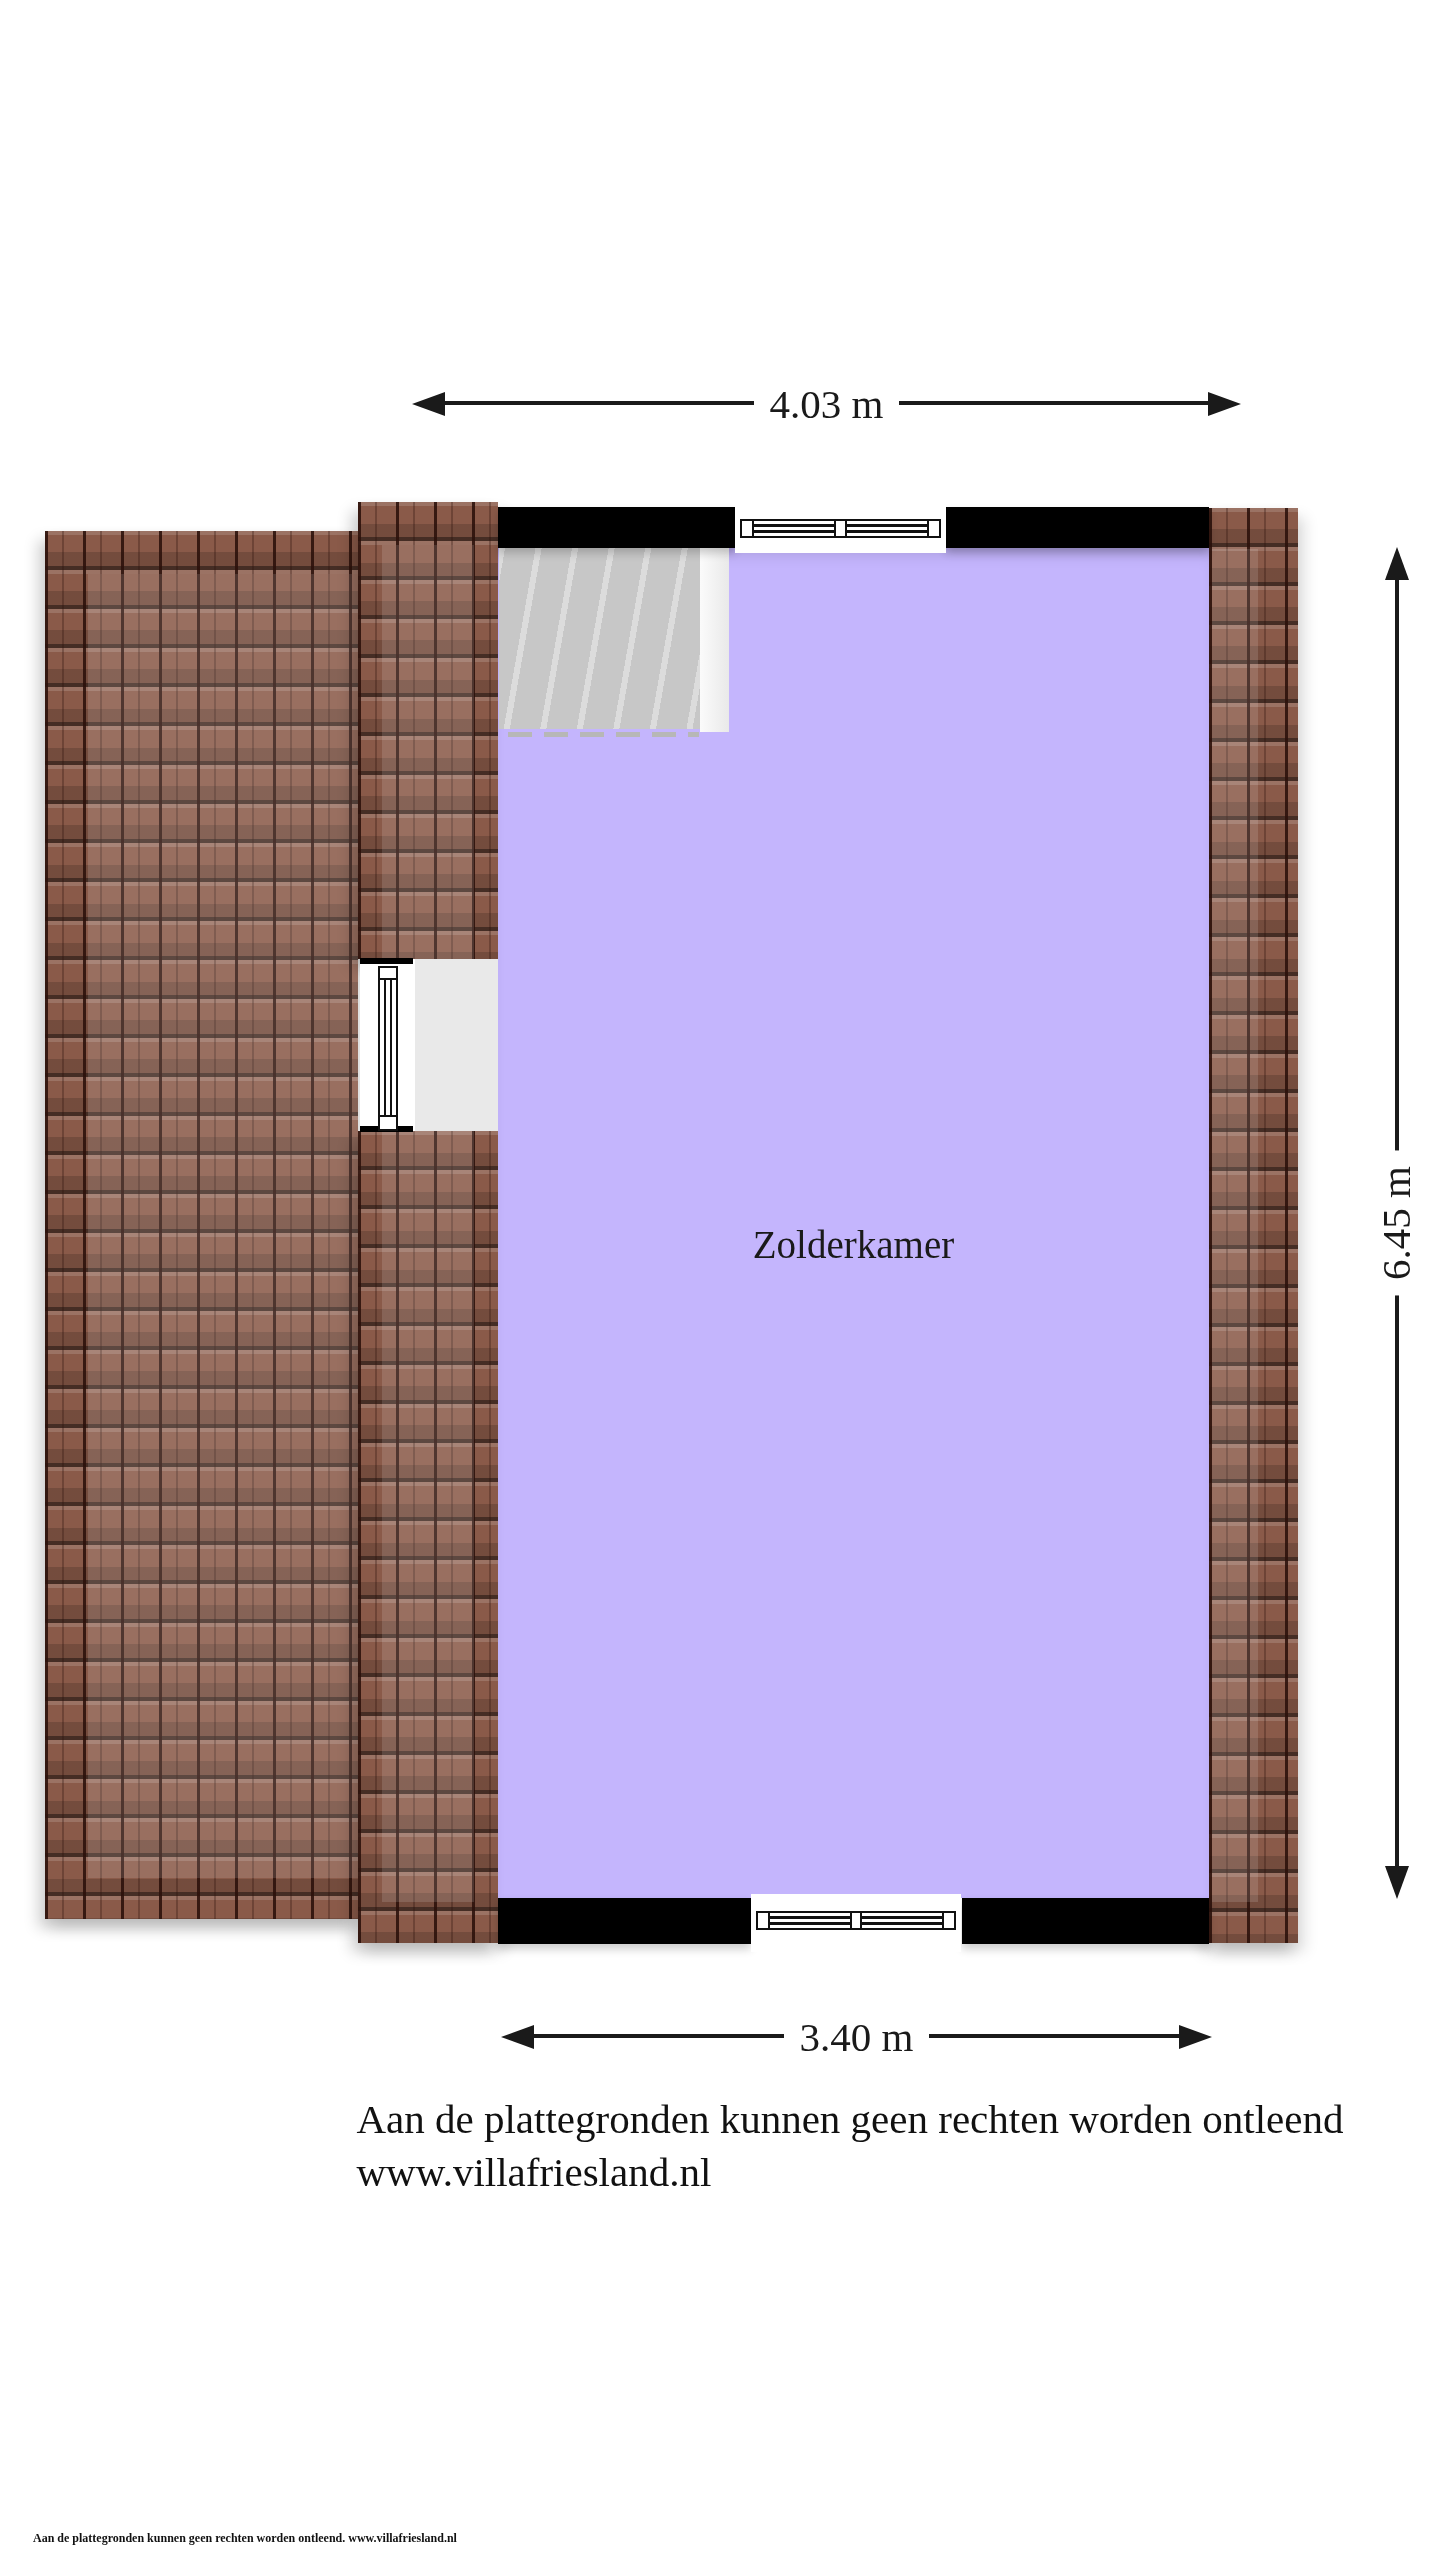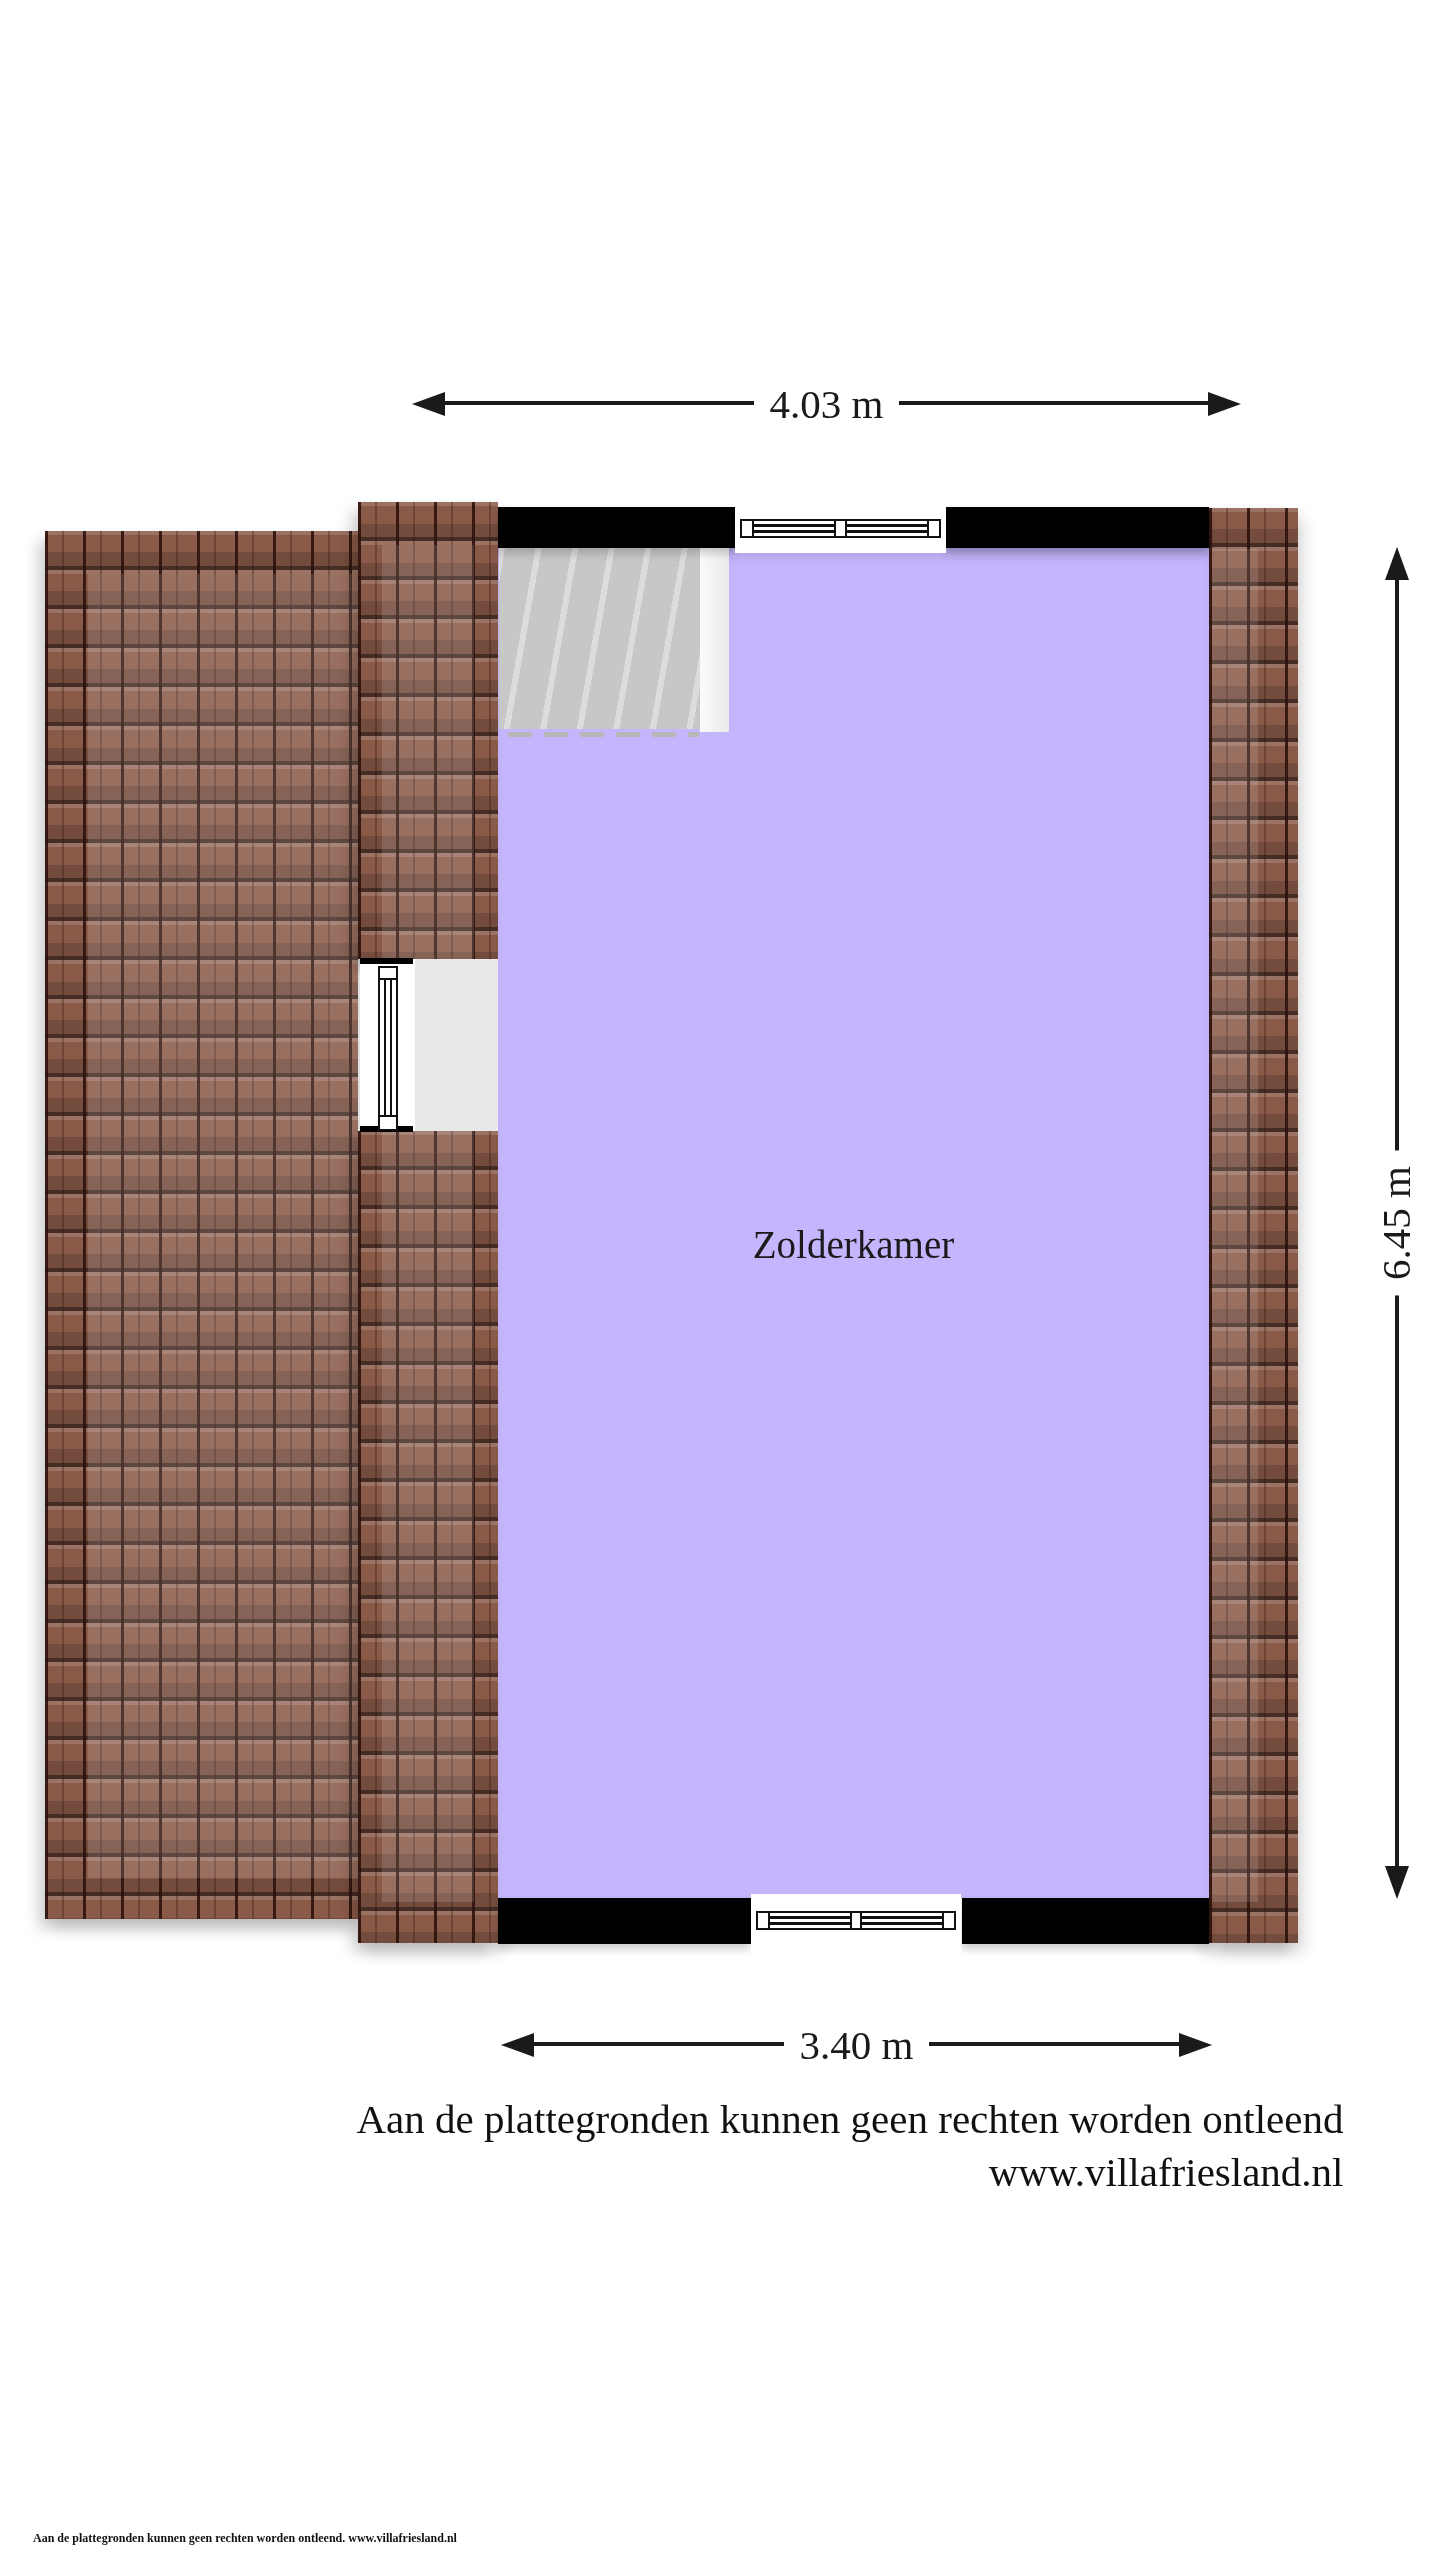--- a/index.html
+++ b/index.html
@@ -83,21 +83,21 @@
   .arr-right{right:0;top:50%;margin-top:-12px;border-top:12px solid transparent;border-bottom:12px solid transparent;border-left:33px solid #1a1a1a;}
   .arr-up{top:0;left:50%;margin-left:-12px;border-left:12px solid transparent;border-right:12px solid transparent;border-bottom:33px solid #1a1a1a;}
   .arr-down{bottom:0;left:50%;margin-left:-12px;border-left:12px solid transparent;border-right:12px solid transparent;border-top:33px solid #1a1a1a;}
   .dim-label{
     position:relative;background:#fff;padding:0 15.5px;font-size:41px;color:#1a1a1a;white-space:nowrap;z-index:1;
   }
   .dim-label-v{transform:rotate(-90deg);}
   
   .disclaimer{
     position:absolute;left:850px;top:2093px;transform:translateX(-50%);
-    text-align:right;font-size:41px;line-height:53px;color:#111;white-space:nowrap;
+    text-align:left;font-size:41px;line-height:53px;color:#111;white-space:nowrap;
   }
   .fine-print{
     position:absolute;left:33px;top:2531px;font-size:12px;font-weight:700;color:#111;white-space:nowrap;
   }
 </style>
 </head>
 <body>
 
 <div class="canvas">
 
@@ -177,21 +177,21 @@
     <div class="vcap-b"></div>
   </div>
 
   <div class="dim-v" style="left:1376px;top:547px;height:1352px;">
     <div class="line"></div>
     <div class="arr arr-up"></div>
     <div class="arr arr-down"></div>
     <span class="dim-label dim-label-v">6.45 m</span>
   </div>
 
-  <div class="dim-h" style="left:501px;top:2016px;width:711px;margin-top:8px;">
+  <div class="dim-h" style="left:501px;top:2016px;width:711px;">
     <div class="line"></div>
     <div class="arr arr-left"></div>
     <div class="arr arr-right"></div>
     <span class="dim-label">3.40 m</span>
   </div>
 
   <div class="disclaimer">
     <div>Aan de plattegronden kunnen geen rechten worden ontleend</div>
     <div>www.villafriesland.nl</div>
   </div>

